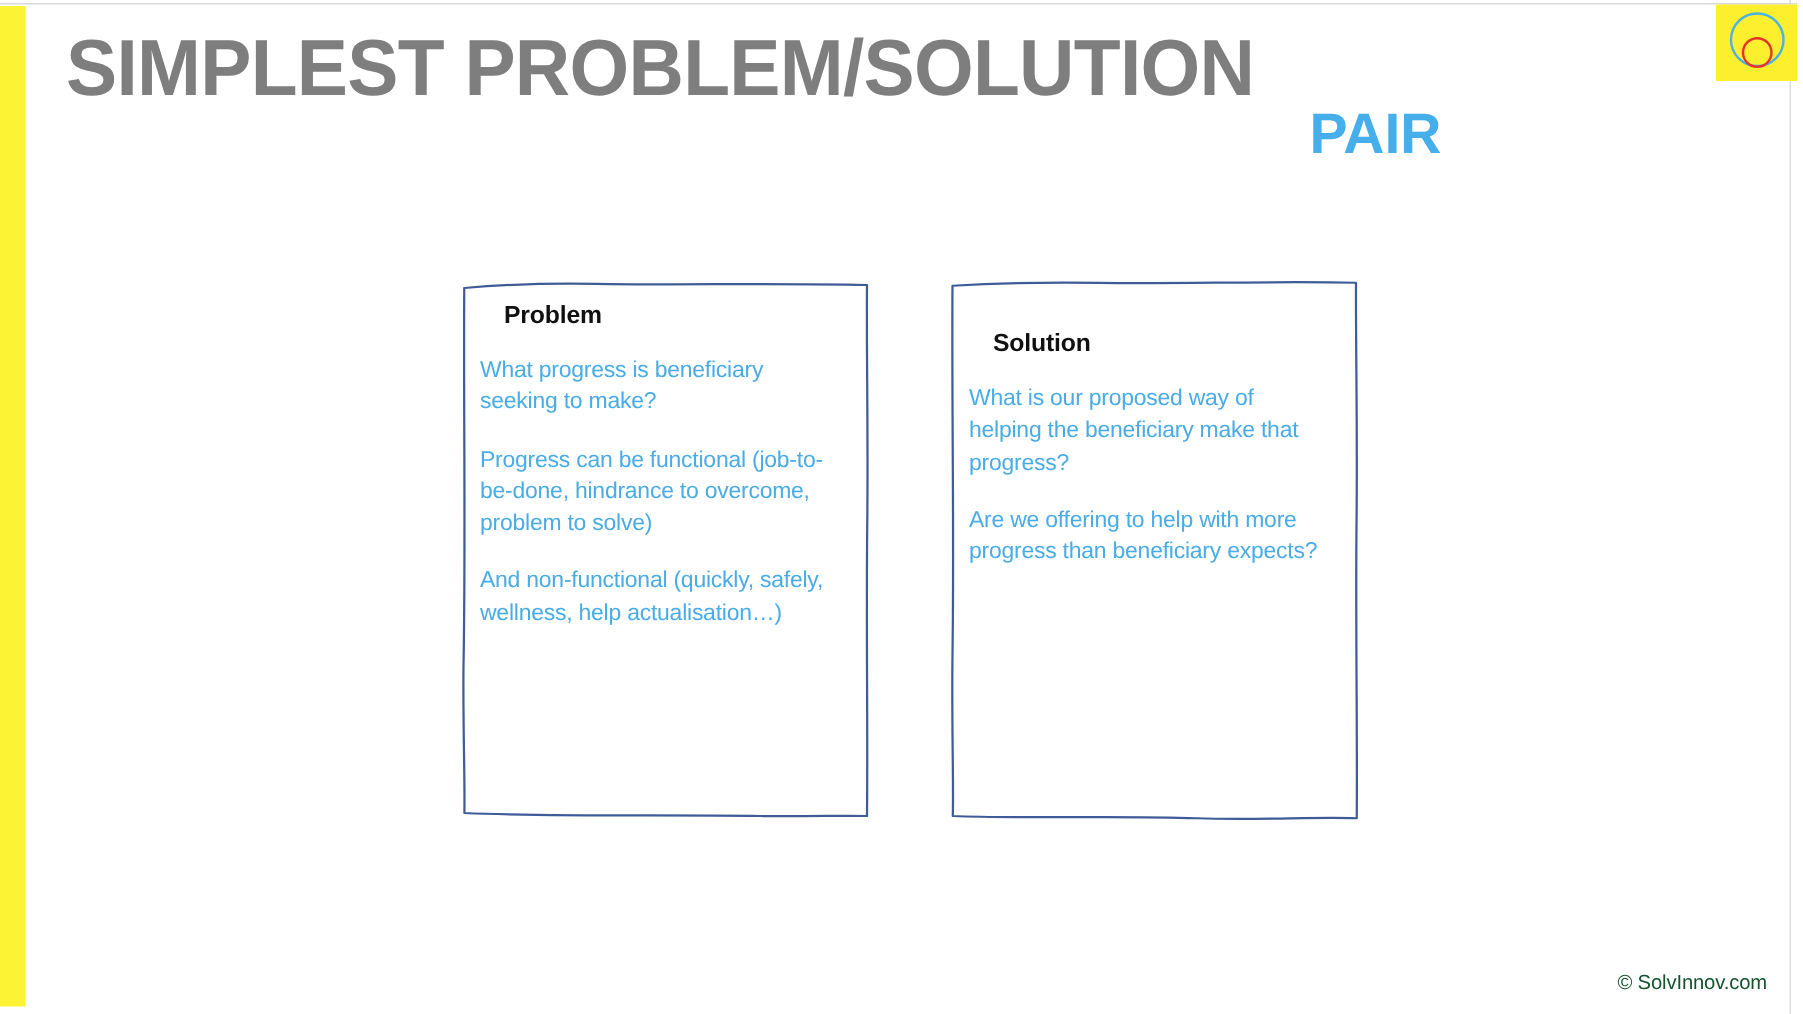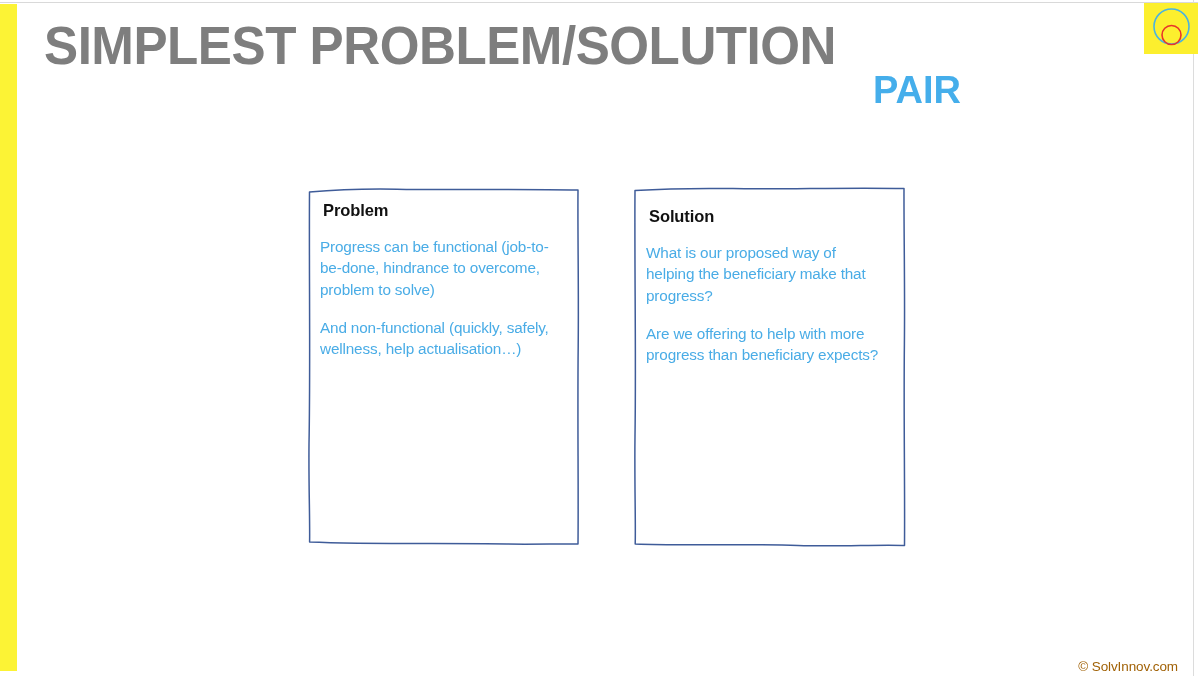--- a/index.html
+++ b/index.html
@@ -108,21 +108,21 @@
     top: 14px;
     right: 12px;
     bottom: 8px;
   }
   .card-title {
     font-family: "Liberation Sans", sans-serif;
     font-weight: bold;
     font-size: 16.5px;
     line-height: 20px;
     color: #111111;
-    margin: 0 0 16px 3px;
+    margin: 0 0 16px 16px;
     letter-spacing: -0.1px;
   }
   .card-para {
     font-family: "Liberation Sans", sans-serif;
     font-size: 15.3px;
     line-height: 21.3px;
     color: #49ace6;
     margin: 0 0 17px 0;
     letter-spacing: -0.15px;
   }
@@ -133,32 +133,32 @@
     top: 186px;
     width: 274px;
     height: 362px;
   }
   #solution-card {
     left: 633px;
     top: 186px;
     width: 274px;
     height: 364px;
   }
-  #solution-card .card-body { top: 20px; }
+  #solution-card .card-body { top: 33px; }
   #problem-card .card-body  { width: 236px; }
   #solution-card .card-body { width: 240px; }
 
   
   #footer-copyright {
     position: absolute;
     right: 20px;
-    bottom: 2px;
+    bottom: 14px;
     font-family: "Liberation Sans", sans-serif;
     font-size: 13.5px;
-    color: #a16207;
+    color: #14532d;
     letter-spacing: -0.1px;
   }
 </style>
 </head>
 <body>
 
 <div id="slide">
 
   <div id="top-rule"></div>
   <div id="right-rule"></div>
@@ -179,20 +179,21 @@
 
   <div id="problem-card" class="sketch-card">
     <svg class="card-frame" viewBox="0 0 274 362" preserveAspectRatio="none">
       <path d="M2.5,6 C2,90 3.5,180 2,258 C1.6,300 3,332 2.6,356
                C60,358.5 140,357 200,358 C230,358.5 255,357.5 271,358
                C271.6,300 270.4,230 271.2,160 C271.8,100 270.6,48 271,4
                C210,2.6 140,4.2 90,3.2 C62,2.7 30,3.6 2.5,6 Z" fill="#ffffff" stroke="#3f5c99" stroke-width="1.5" stroke-linejoin="round"></path>
     </svg>
     <div class="card-body">
       <div class="card-title">Problem</div>
+      <p class="card-para">What progress is beneficiary seeking to make?</p>
       <p class="card-para">Progress can be functional (job-to-be-done, hindrance to overcome, problem to solve)</p>
       <p class="card-para">And non-functional (quickly, safely, wellness, help actualisation…)</p>
     </div>
   </div>
 
   <div id="solution-card" class="sketch-card">
     <svg class="card-frame" viewBox="0 0 274 364" preserveAspectRatio="none">
       <path d="M2,4.5 C1.4,80 3.2,170 2,250 C1.4,296 2.8,336 2.2,358
                C50,360 110,357.5 165,359.5 C205,360.8 245,358.5 271.5,359.5
                C272,300 270.6,228 271.4,158 C272,98 270.8,44 271,2.5

